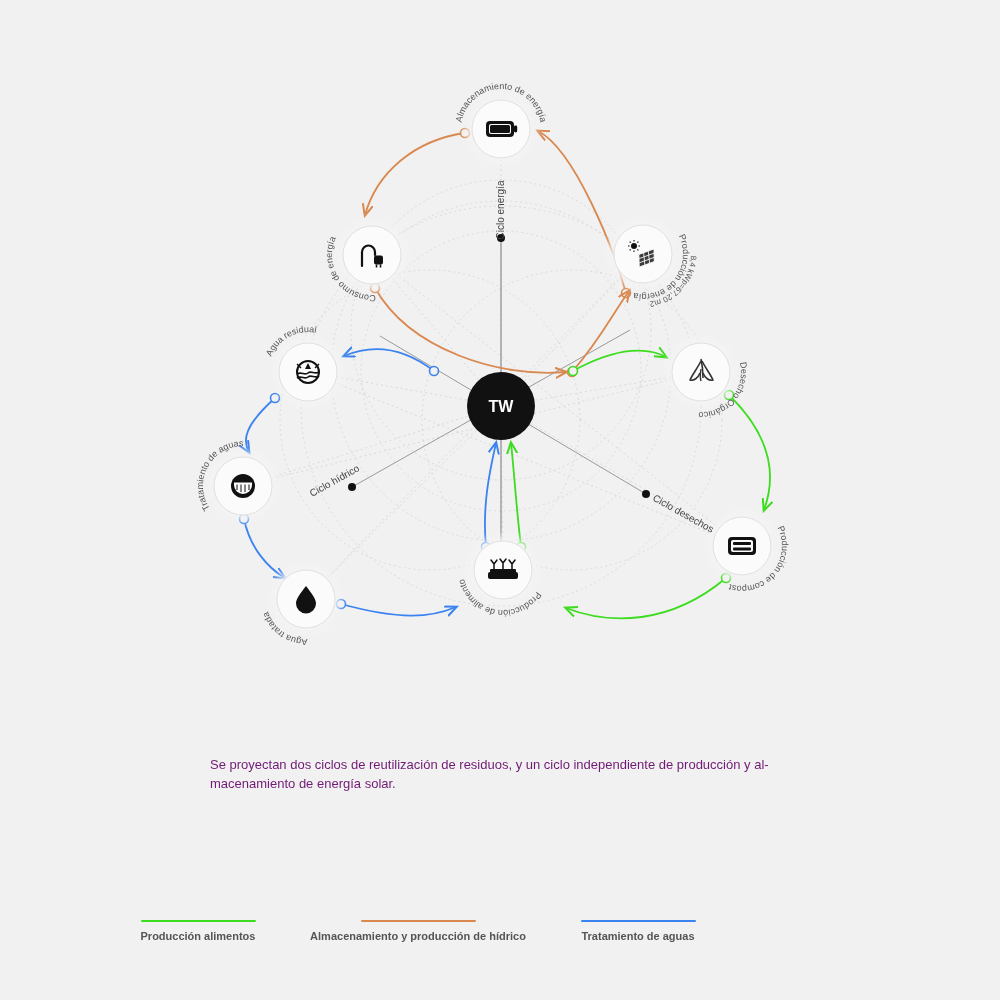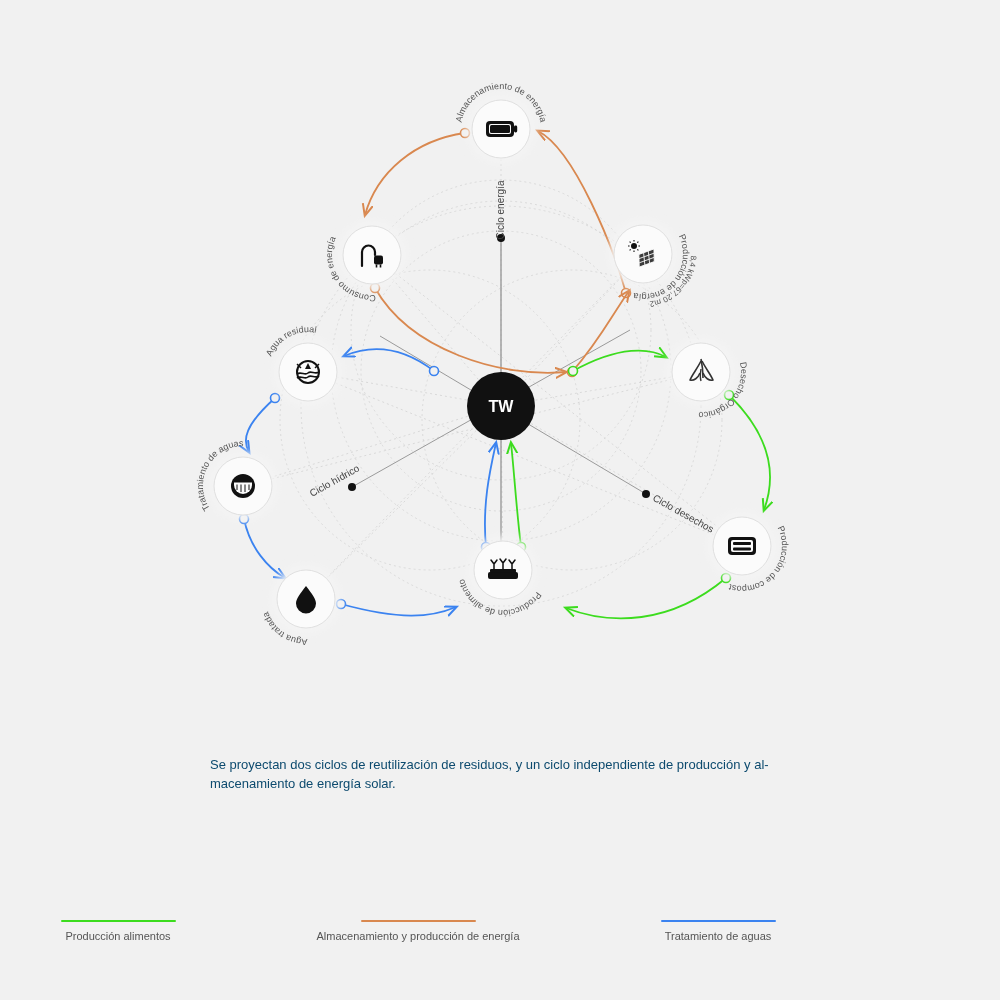--- a/index.html
+++ b/index.html
@@ -14,26 +14,26 @@
 
   .cap-wrap{
     position:absolute;left:0;width:1000px;text-align:center;
   }
   .cap-title{
     top:732px;
     font-size:12.5px;letter-spacing:.35px;color:#4d4d4d;
   }
   .cap-body{
     top:755px;
-    font-size:13px;line-height:19px;color:#0c4a6e;
+    font-size:13px;line-height:19px;color:#701a75;
     width:580px;left:210px;text-align:left;
   }
   .legend{
     position:absolute;top:920px;left:0;width:836px;
-    display:flex;justify-content:center;gap:80px;
+    display:flex;justify-content:center;font-weight:bold;
   }
   .legend-item{width:220px;text-align:center;}
   .legend-bar{height:2px;width:115px;margin:0 auto 7px auto;border-radius:1px;}
   .legend-label{font-size:11px;color:#555;line-height:14px;}
 </style>
 </head>
 <body>
 
 <div id="stage">
 
@@ -298,20 +298,20 @@
 
   <div class="cap-wrap cap-body">Se proyectan dos ciclos de reutilización de residuos, y un ciclo independiente de producción y al-macenamiento de energía solar.</div>
 
   <div class="legend">
     <div class="legend-item">
       <div class="legend-bar" style="background:#3cdc1e"></div>
       <div class="legend-label">Producción alimentos</div>
     </div>
     <div class="legend-item">
       <div class="legend-bar" style="background:#d9884f"></div>
-      <div class="legend-label">Almacenamiento y producción de energía</div>
+      <div class="legend-label">Almacenamiento y producción de hídrico</div>
     </div>
     <div class="legend-item">
       <div class="legend-bar" style="background:#3b83f0"></div>
       <div class="legend-label">Tratamiento de aguas</div>
     </div>
   </div>
 </div>
 
 </body></html>

